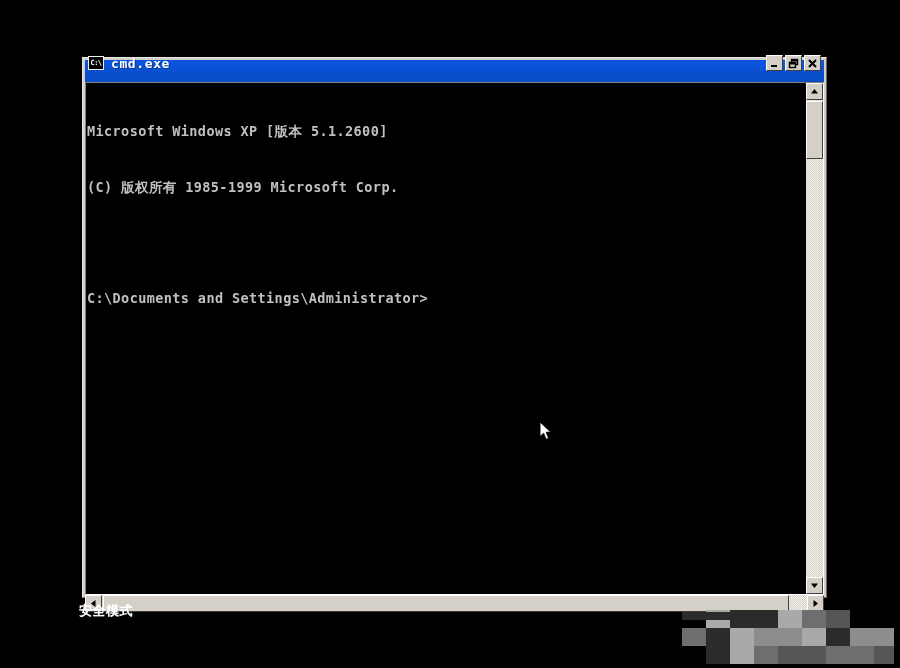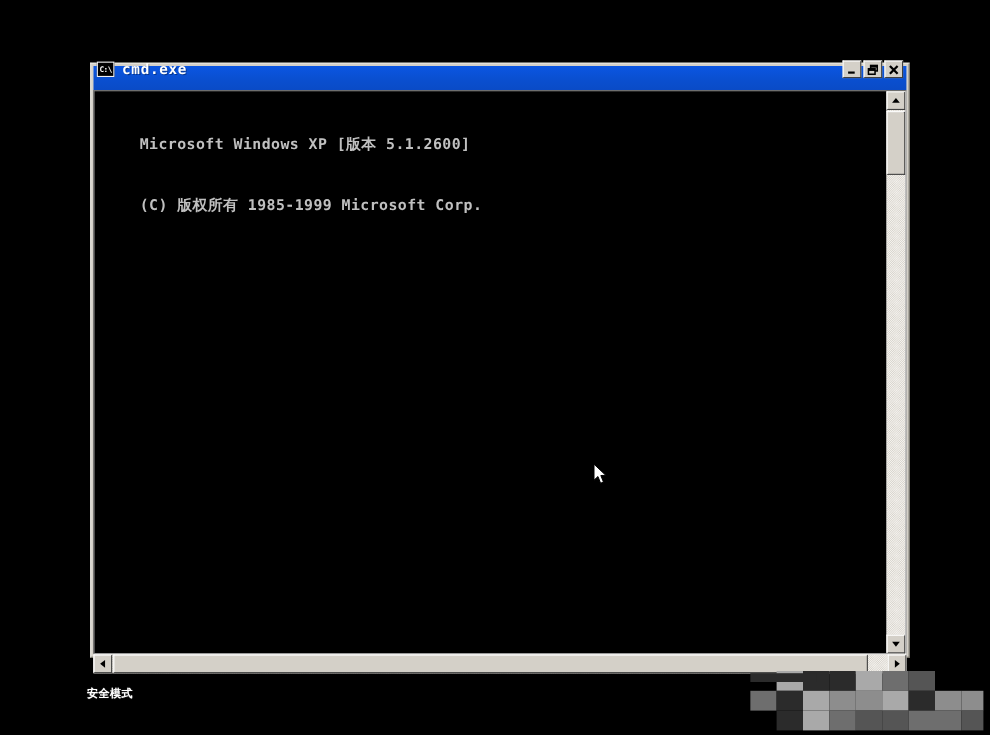--- a/index.html
+++ b/index.html
@@ -126,21 +126,21 @@
     top: 2px;
     width: 700px;
     color: #c0c0c0;
     font-family: "DejaVu Sans Mono", monospace;
     font-size: 13.5px;
     line-height: 18.5px;
     white-space: pre;
     letter-spacing: 0.4px;
     font-weight: bold;
   }
-  #console-text .line { height: 18.5px; padding-left: 40px; }
+  #console-text .line { height: 18.5px; }
   #console-text .blank { height: 18.5px; }
 
   
   #vscroll {
     position: absolute;
     right: 0px;
     top: 0px;
     width: 17px;
     bottom: 0px;
     background: #ffffff;
@@ -210,26 +210,25 @@
     cursor: default;
   }
 
   
   #safemode-label {
     position: absolute;
     left: 79px;
     top: 602px;
     color: #ffffff;
     font-family: Liberation Serif, serif;
-    font-size: 10px;
+    font-size: 13px;
     font-weight: bold;
     letter-spacing: 0.5px;
     white-space: nowrap;
     text-shadow: 0 0 1px rgba(255,255,255,0.45);
-    margin-top: 22px;
   }
 
   
   #mouse-cursor {
     position: absolute;
     left: 453px;
     top: 338px;
     width: 13px;
     height: 20px;
     pointer-events: none;
@@ -285,20 +284,21 @@
 
       </div>
     </div>
 
     <div id="client">
 
       <div id="console-text">
         <div class="line">Microsoft Windows XP [版本 5.1.2600]</div>
         <div class="line">(C) 版权所有 1985-1999 Microsoft Corp.</div>
         <div class="blank"></div>
+        <div class="line">C:\Documents and Settings\Administrator&gt;</div>
       </div>
 
       <div id="vscroll">
         <div class="sb-btn" id="vscroll-up">
           <svg width="9" height="9" viewBox="0 0 9 9">
             <path d="M4.5 2 L8 6.5 L1 6.5 Z" fill="#000000"></path>
           </svg>
         </div>
         <div id="vscroll-thumb"></div>
         <div class="sb-btn" id="vscroll-down">

